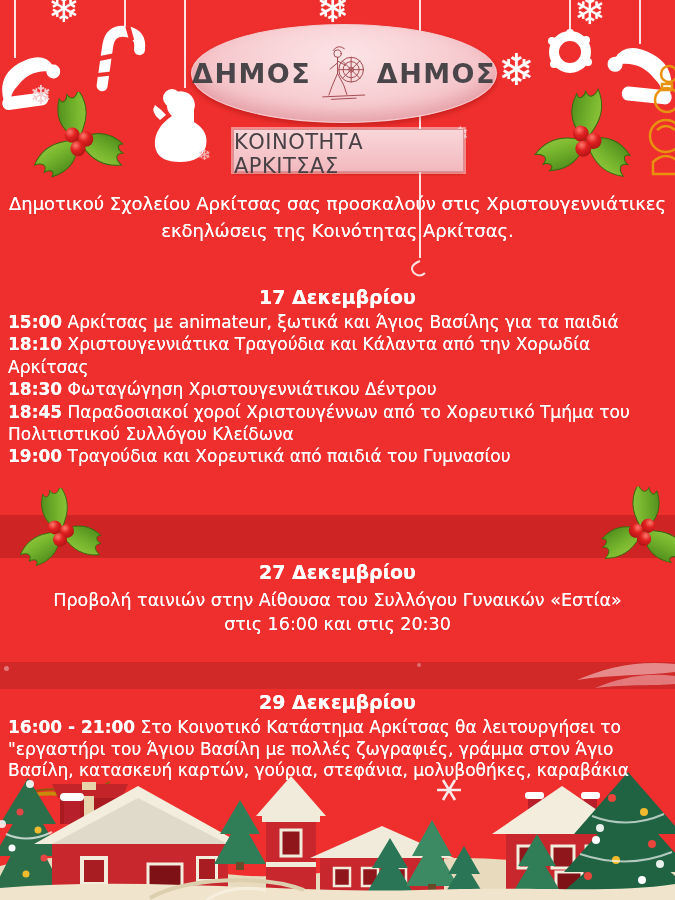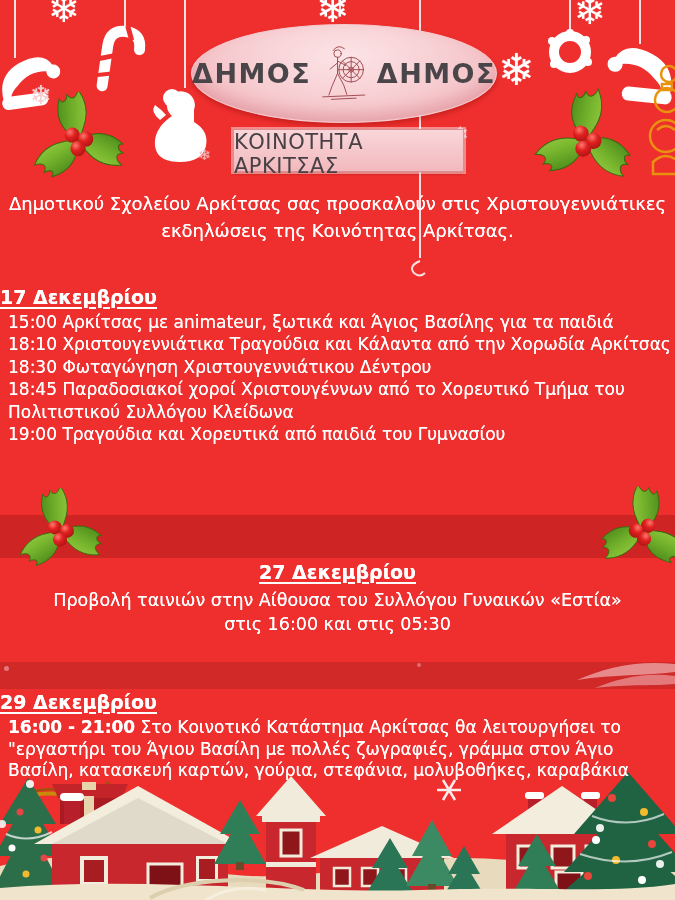--- a/index.html
+++ b/index.html
@@ -24,24 +24,24 @@
     position:absolute;left:233px;top:129px;width:229px;height:41px;z-index:6;
     background:linear-gradient(#f9d6d9,#f2b9be);
     border:1px solid #d98f94;border-radius:0;
     box-shadow:0 0 0 2px rgba(255,255,255,.45),0 2px 3px rgba(100,0,0,.3);
     display:flex;align-items:flex-start;justify-content:center;
   }
   .community-box span{font-size:21px;color:#474145;letter-spacing:.5px;}
   
   .txt{position:absolute;left:0;right:0;z-index:4;text-shadow:0 0 .5px rgba(255,255,255,.9);}
   .intro{top:190px;text-align:center;font-size:18px;line-height:27px;}
-  .sec-title{font-size:19px;font-weight:bold;text-decoration:underline;text-decoration-thickness:2px;text-underline-offset:3px;}
+  .sec-title{text-align:center;font-size:19px;font-weight:bold;text-decoration-thickness:2px;text-underline-offset:3px;}
   .t17{top:286px;}
   .events{top:311px;left:8px;right:2px;font-size:17px;line-height:22.4px;}
-  .event .t{font-weight:normal;}
+  .event .t{font-weight:bold;}
   .s27{top:561px;text-align:center;}
   .s27 .l1{margin-top:5px;font-size:17.5px;line-height:24px;}
   .s27 .l2{font-size:17.5px;line-height:24px;}
   .s29{top:691px;}
   .s29 .para{margin-top:4px;padding:0 10px 0 8px;font-size:17px;line-height:21.5px;text-align:left;}
   .s29 .para .t{font-weight:bold;}
   
   .stripe{position:absolute;left:0;right:0;z-index:1;}
   .stripe1{top:515px;height:43px;background:#cf2424;}
   .stripe2{top:662px;height:27px;background:#d12828;}
@@ -193,21 +193,21 @@
   <svg class="svg-abs" style="left:12px;top:488px;z-index:2;" width="96" height="84">
       <use href="#holly"></use>
     </svg>
   <svg class="svg-abs" style="right:-14px;top:486px;z-index:2;transform:scaleX(-1) rotate(6deg);" width="92" height="86">
       <use href="#holly"></use>
     </svg>
 
   <div class="txt s27">
     <div class="sec-title">27 Δεκεμβρίου</div>
     <div class="l1">Προβολή ταινιών στην Αίθουσα του Συλλόγου Γυναικών  «Εστία»</div>
-    <div class="l2">στις 16:00 και στις 05:30</div>
+    <div class="l2">στις 16:00 και στις 20:30</div>
   </div>
 
   <div class="stripe stripe2"></div>
   <svg class="svg-abs" style="right:0;top:658px;z-index:2;" width="100" height="34" viewBox="0 0 100 34">
     <path d="M100,6 C60,2 30,10 2,22 C40,16 70,18 100,14 Z" fill="#eb9b9e" opacity=".85"></path>
     <path d="M100,18 C70,14 45,20 20,30 C55,26 80,28 100,26 Z" fill="#eb9b9e" opacity=".7"></path>
   </svg>
   <div class="svg-abs" style="left:4px;top:666px;width:5px;height:5px;background:#eb9b9e;border-radius:50%;z-index:2;opacity:.7;"></div>
   <div class="svg-abs" style="left:417px;top:663px;width:4px;height:4px;background:#eb9b9e;border-radius:50%;z-index:2;opacity:.6;"></div>
 

